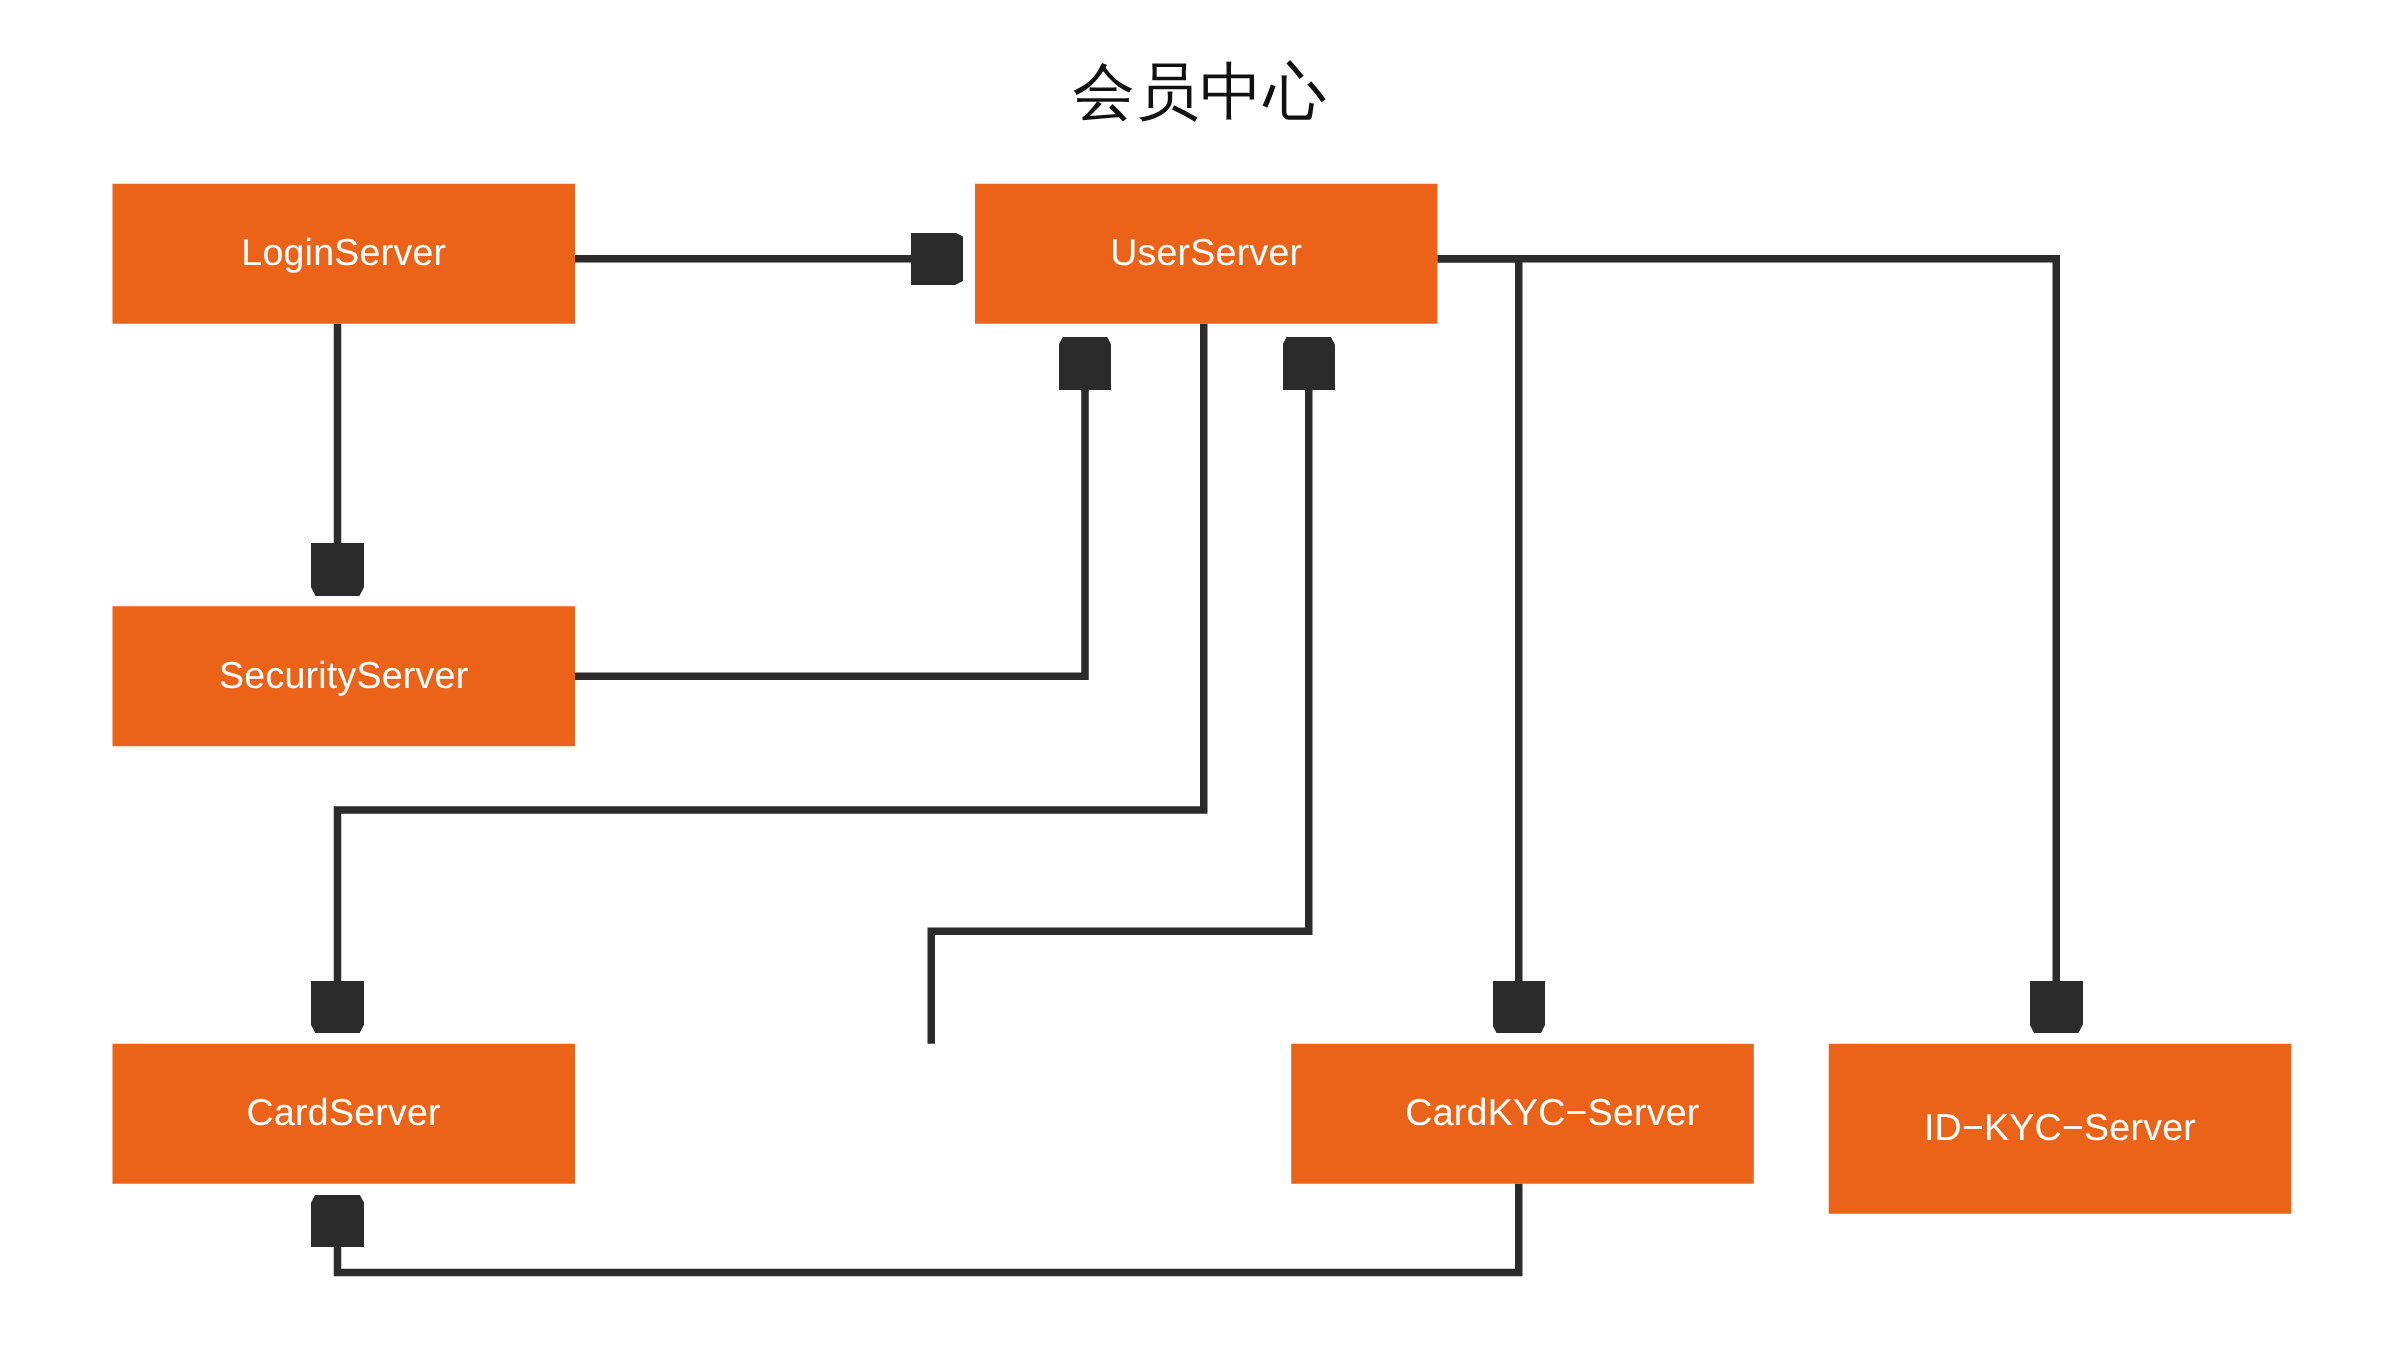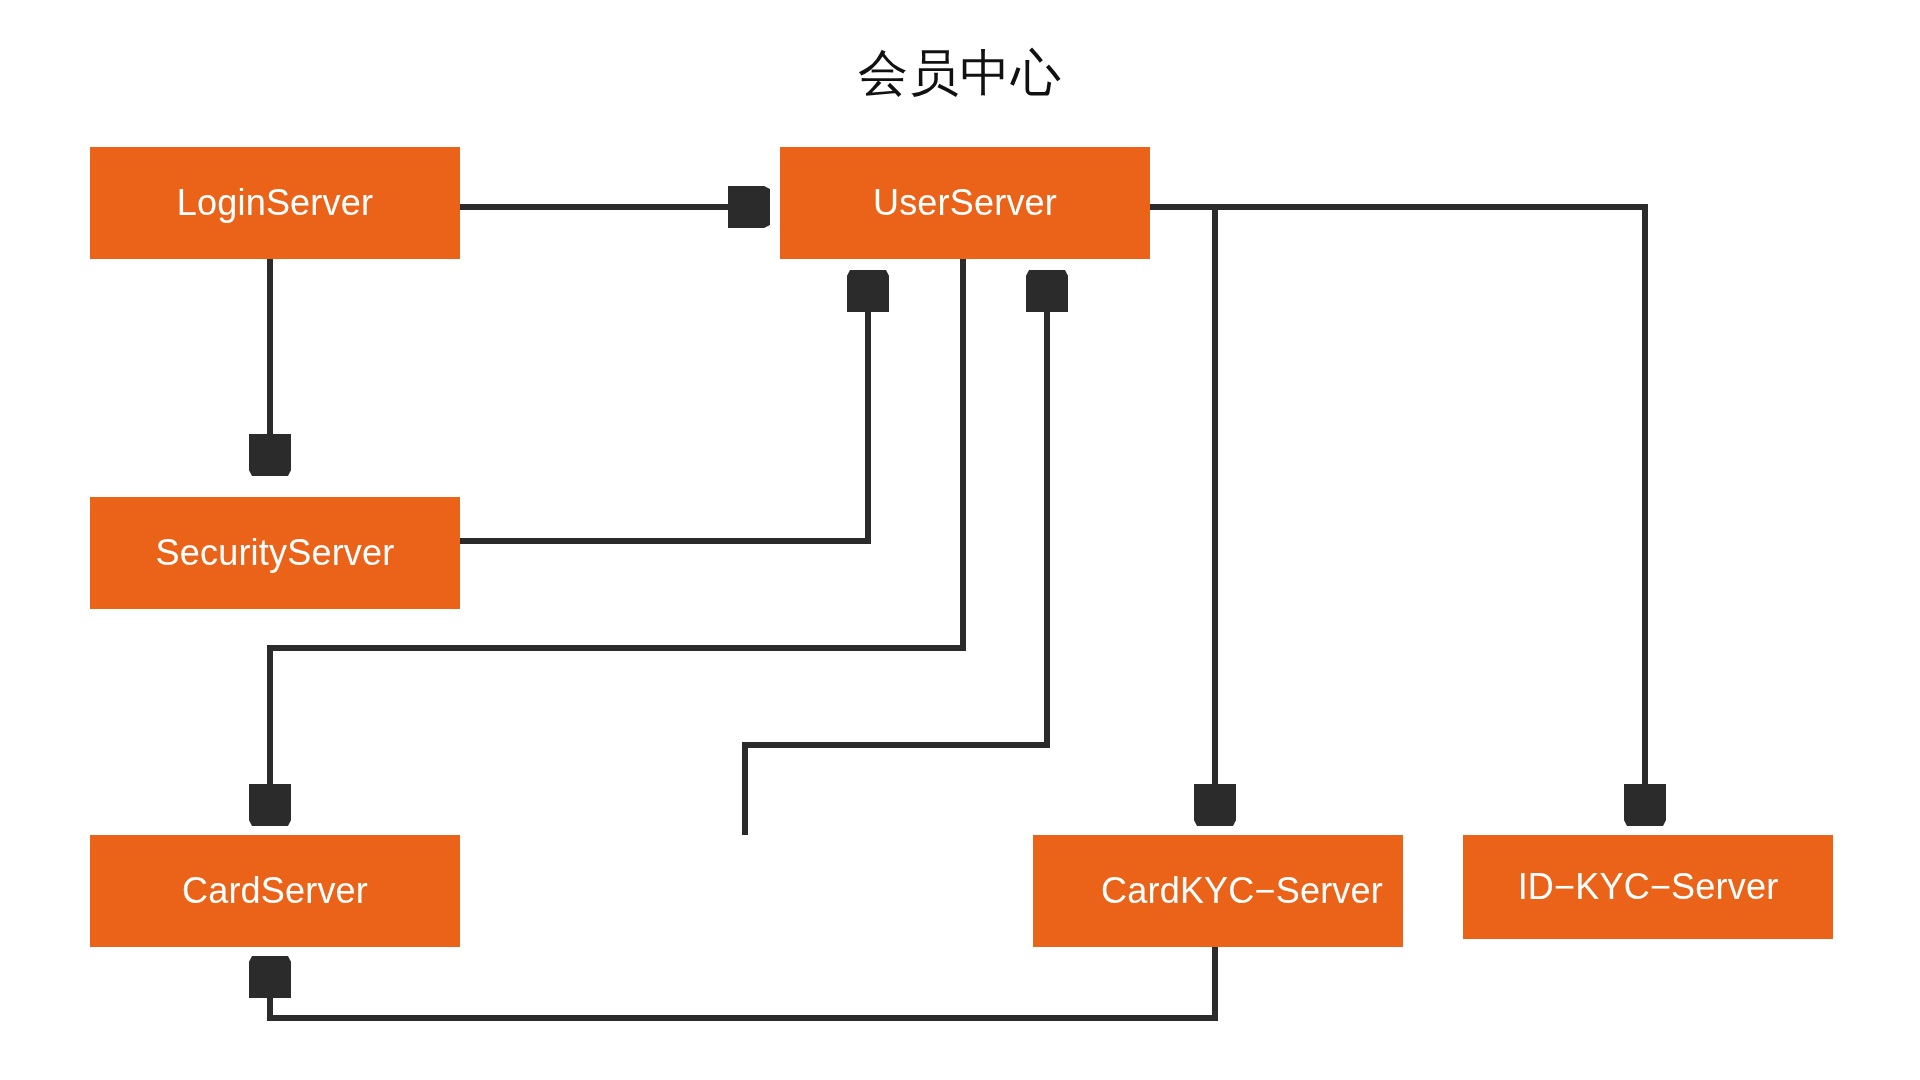--- a/index.html
+++ b/index.html
@@ -34,21 +34,21 @@
     letter-spacing: 1px;
     white-space: nowrap;
   }
   .node {
     position: absolute;
     background: #ea6318;
     color: #ffffff;
     display: flex;
     align-items: center;
     justify-content: center;
-    font-size: 36px;
+    font-size: 30px;
     font-family: "Liberation Sans", sans-serif;
     font-weight: 400;
     box-sizing: border-box;
     white-space: nowrap;
     letter-spacing: 0.2px;
   }
   svg.edges {
     position: absolute;
     left: 0;
     top: 0;
@@ -96,30 +96,30 @@
   </svg>
 
   <div class="node" style="left:90px; top:147px; width:370px; height:112px;">
     <span>LoginServer</span>
   </div>
 
   <div class="node" style="left:780px; top:147px; width:370px; height:112px;">
     <span>UserServer</span>
   </div>
 
-  <div class="node" style="left:90px; top:485px; width:370px; height:112px;margin-top:12px;">
+  <div class="node" style="left:90px; top:485px; width:370px; height:112px;">
     <span>SecurityServer</span>
   </div>
 
   <div class="node" style="left:90px; top:835px; width:370px; height:112px;">
     <span>CardServer</span>
   </div>
 
 
   <div class="node" style="left:1033px; top:835px; width:370px; height:112px;padding-left:48px;">
     <span>CardKYC−Server</span>
   </div>
 
-  <div class="node" style="left:1463px; top:835px; width:370px; height:104px;">
+  <div class="node" style="left:1463px; top:835px; width:370px; height:136px;">
     <span>ID−KYC−Server</span>
   </div>
 
 </div>
 
 </body></html>

